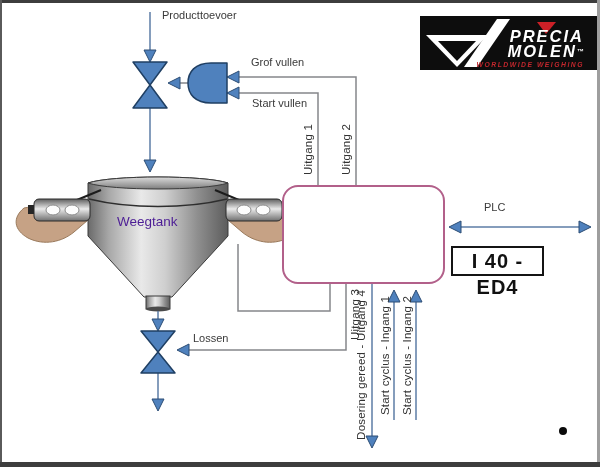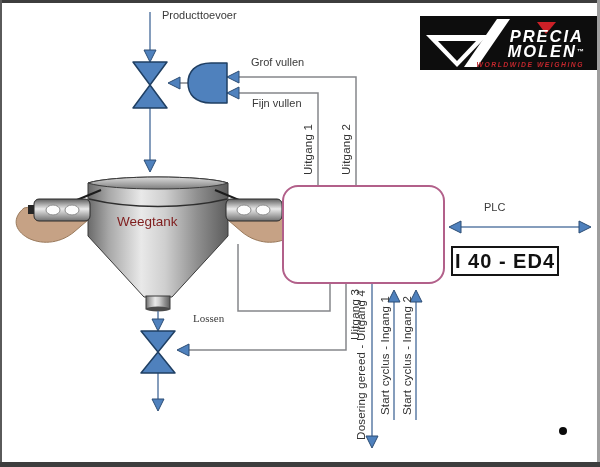--- a/index.html
+++ b/index.html
@@ -13,24 +13,24 @@
   .frame-top{left:0;top:0;width:600px;height:3px;background:#3d3d3d;}
   .frame-left{left:0;top:0;width:2px;height:467px;background:#5a5a5a;}
   .frame-right{left:597px;top:0;width:3px;height:467px;background:#9e9e9e;}
   .frame-bottom{left:0;top:462px;width:600px;height:5px;background:#3d3d3d;}
   
   .lab{position:absolute;z-index:3;font-size:11px;color:#3a3a3a;white-space:nowrap;}
   .vlab{
     position:absolute;z-index:3;font-size:11.5px;line-height:13px;color:#333;
     white-space:nowrap;writing-mode:vertical-rl;transform:rotate(180deg);letter-spacing:.2px;
   }
-  .tanklab{font-size:13.5px;color:#7f1d1d;}
+  .tanklab{font-size:13.5px;color:#4c1d95;}
   
   .model-plate{
-    position:absolute;z-index:3;left:451px;top:246px;width:108px;height:30px;
+    position:absolute;z-index:3;left:451px;top:246px;width:93px;height:30px;
     background:#fff;border:2px solid #141414;box-sizing:border-box;
     font-size:20px;line-height:26px;font-weight:700;letter-spacing:1px;
     text-align:center;color:#111;
   }
   
   .logo{position:absolute;z-index:4;left:420px;top:16px;width:177px;height:54px;background:#0d0d0d;}
   .logo svg{position:absolute;left:0;top:0;}
   .logo-brand{
     position:absolute;right:13px;top:13px;text-align:right;color:#fff;
     font-style:italic;font-weight:800;font-size:16.5px;line-height:15px;letter-spacing:2px;
@@ -146,23 +146,23 @@
       </g>
     </g>
 
     <rect x="283" y="186" width="161" height="97" rx="15" fill="#ffffff" stroke="#b2608a" stroke-width="2"></rect>
 
     <circle cx="563" cy="431" r="4" fill="#0a0a0a"></circle>
   </svg>
 
   <div class="lab" style="left:162px;top:9px;">Producttoevoer</div>
   <div class="lab" style="left:251px;top:56px;text-align:center;">Grof vullen</div>
-  <div class="lab" style="left:252px;top:97px;">Fijn vullen</div>
+  <div class="lab" style="left:252px;top:97px;">Start vullen</div>
   <div class="lab tanklab" style="left:117px;top:214px;">Weegtank</div>
-  <div class="lab" style="left:193px;top:312px;font-family:Liberation Serif, serif;">Lossen</div>
+  <div class="lab" style="left:193px;top:332px;">Lossen</div>
   <div class="lab" style="left:484px;top:201px;">PLC</div>
 
   <div class="vlab" style="left:302px;top:124px;">Uitgang 1</div>
   <div class="vlab" style="left:340px;top:124px;">Uitgang 2</div>
   <div class="vlab" style="left:349px;top:289px;">Uitgang 3</div>
   <div class="vlab" style="left:355px;top:290px;">Dosering gereed - Uitgang 4</div>
   <div class="vlab" style="left:379px;top:296px;">Start cyclus - Ingang 1</div>
   <div class="vlab" style="left:401px;top:296px;">Start cyclus - Ingang 2</div>
 
   <div class="model-plate">I 40 - ED4</div>

